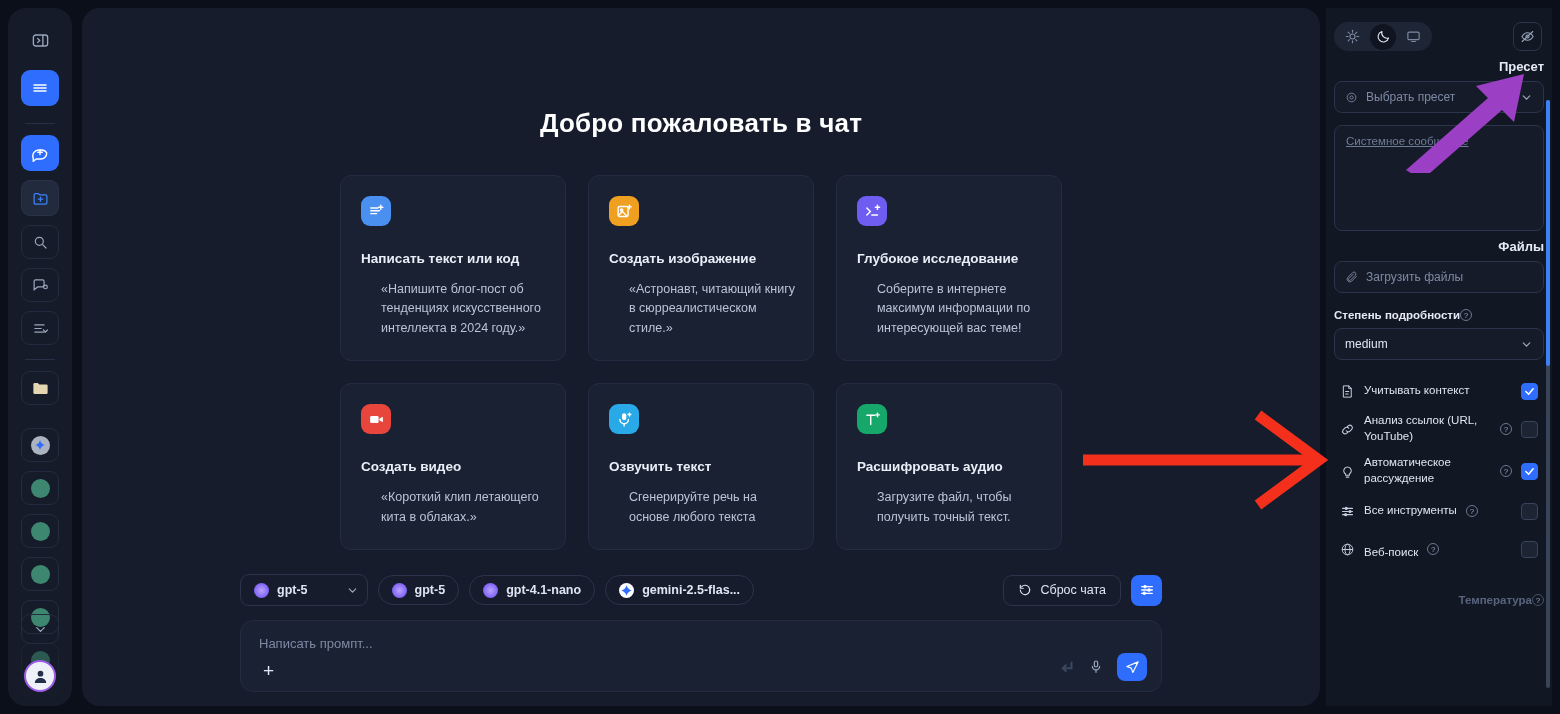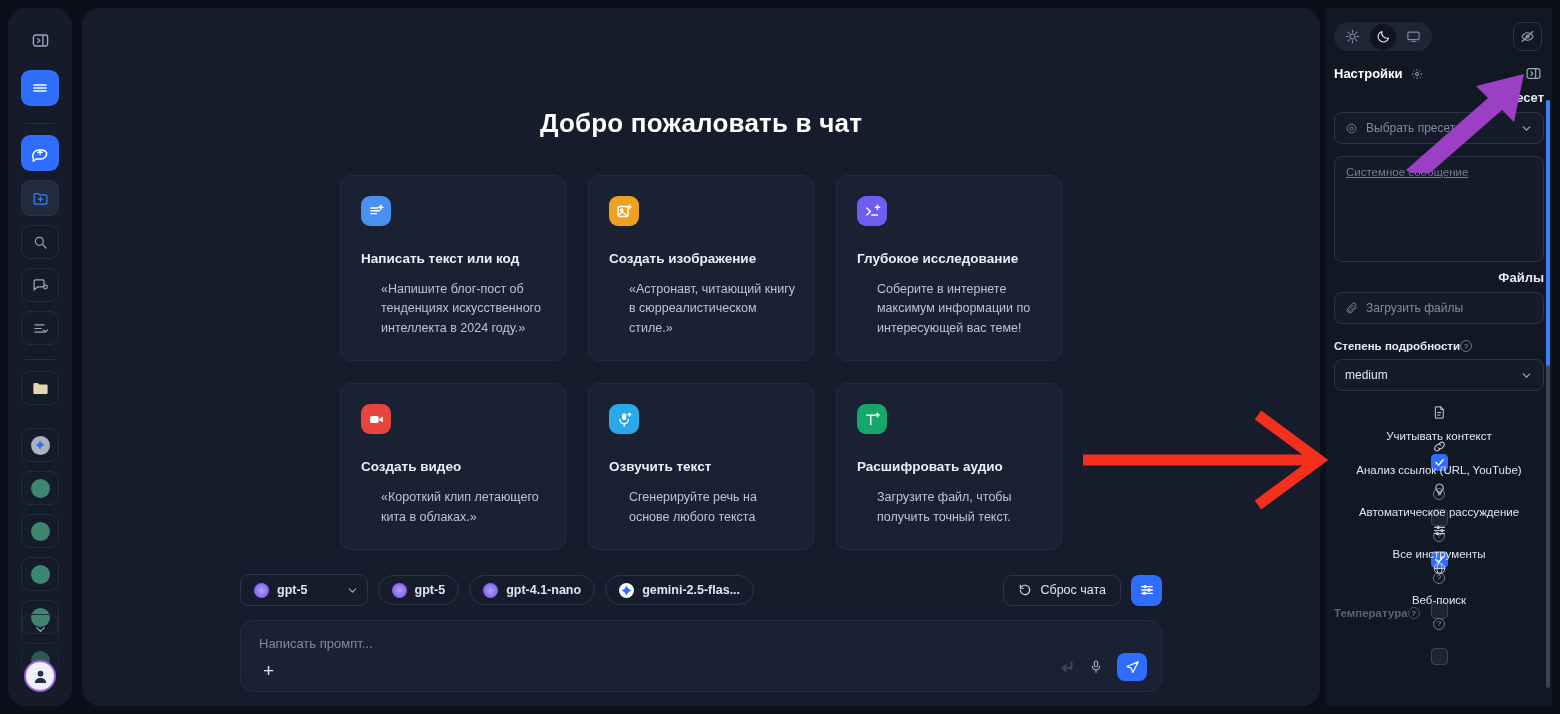--- a/index.html
+++ b/index.html
@@ -142,21 +142,20 @@
     background: #151b29; padding: 9px 11px; color: #6f7c96; font-size: 11.5px; text-decoration: underline;
   }
   .lbl-row { display: flex; align-items: center; margin: 16px 8px 7px 8px; }
   .lbl-row .t { color: #e4eaf6; font-size: 11.5px; font-weight: bold; }
   .lbl-row.muted .t { color: #58647d; }
   .q { width: 12px; height: 12px; border-radius: 50%; border: 1px solid #6c7790;
        color: #9aa7bd; font-size: 8px; display: flex; align-items: center; justify-content: center; flex: none; }
   .opt-row {
     display: flex; align-items: center; gap: 9px; margin: 0 8px; height: 34px;
     padding: 0 6px;
-    flex-direction: column;
   }
   .opt-row .oi { color: #c3cddd; display: flex; flex: none; }
   .opt-row .ol { color: #dfe6f2; font-size: 11.5px; line-height: 1.35; flex: 1; }
   .cbox { width: 17px; height: 17px; border-radius: 4px; border: 1px solid #39435c; background: #1d2troubles; background: #1d2434; flex: none; }
   .cbox.on { background: #2f6dff; border-color: #2f6dff; display: flex; align-items: center; justify-content: center; }
   .cbox.on svg { width: 11px; height: 11px; }
   .scrollbar { position: absolute; right: 2px; top: 92px; width: 4px; height: 588px; border-radius: 2px; background: #2a3purple; background: #2a3category; }
   .scrollbar { background: #394458; }
   .scrollbar .thumb { width: 4px; height: 266px; border-radius: 2px; background: #3b82f6; }
 
@@ -475,36 +474,20 @@
       </div>
       <div class="eye-btn">
         <svg viewBox="0 0 24 24" width="15" height="15" fill="none" stroke="currentColor" stroke-width="1.7" stroke-linecap="round">
           <path d="M3 12s3.5-6 9-6 9 6 9 6-3.5 6-9 6-9-6-9-6z"></path>
             <circle cx="12" cy="12" r="2.5"></circle>
           <line x1="3.5" y1="20" x2="20.5" y2="4"></line>
         </svg>
       </div>
     </div>
 
-    <div class="panel-head">
-      <span class="panel-title">Настройки</span>
-      <span class="gear">
-        <svg viewBox="0 0 24 24" width="12" height="12" fill="none" stroke="currentColor" stroke-width="2">
-          <circle cx="12" cy="12" r="3"></circle>
-          <path d="M12 2v3M12 19v3M2 12h3M19 12h3M5 5l2 2M17 17l2 2M19 5l-2 2M7 17l-2 2"></path>
-        </svg>
-      </span>
-      <span class="collapse">
-        <svg viewBox="0 0 24 24" width="17" height="17" fill="none" stroke="currentColor" stroke-width="1.7">
-          <rect x="3" y="5" width="18" height="14" rx="3"></rect>
-            <line x1="15" y1="5" x2="15" y2="19"></line>
-          <polyline points="8,9 11,12 8,15"></polyline>
-        </svg>
-      </span>
-    </div>
 
     <div class="section-label">Пресет</div>
     <div class="field">
       <span style="display:flex;color:#7e8aa3;">
         <svg viewBox="0 0 24 24" width="13" height="13" fill="none" stroke="currentColor" stroke-width="1.6">
           <circle cx="12" cy="12" r="8"></circle>
             <circle cx="12" cy="12" r="3"></circle>
         </svg>
       </span>
       <span>Выбрать преcет</span>
@@ -613,21 +596,21 @@
             <ellipse cx="12" cy="12" rx="4" ry="8.5"></ellipse>
           <line x1="3.5" y1="12" x2="20.5" y2="12"></line>
         </svg>
       </span>
       <span class="ol" style="flex:none;margin-top:8px;">Веб-поиск</span>
       <span class="q">?</span>
       <span style="flex:1"></span>
       <span class="cbox"></span>
     </div>
 
-    <div class="lbl-row muted" style="margin-top:8px;">
+    <div class="lbl-row muted" style="margin-top:26px;justify-content:flex-end;">
       <span class="t">Температура</span>
       <span class="q" style="border-color:#4a real;border-color:#475067;">?</span>
     </div>
 
     <div class="scrollbar">
       <div class="thumb"></div>
     </div>
   </div>
 
   <svg class="anno" style="left:1400px; top:68px; width:140px; height:105px;" viewBox="0 0 140 105">

